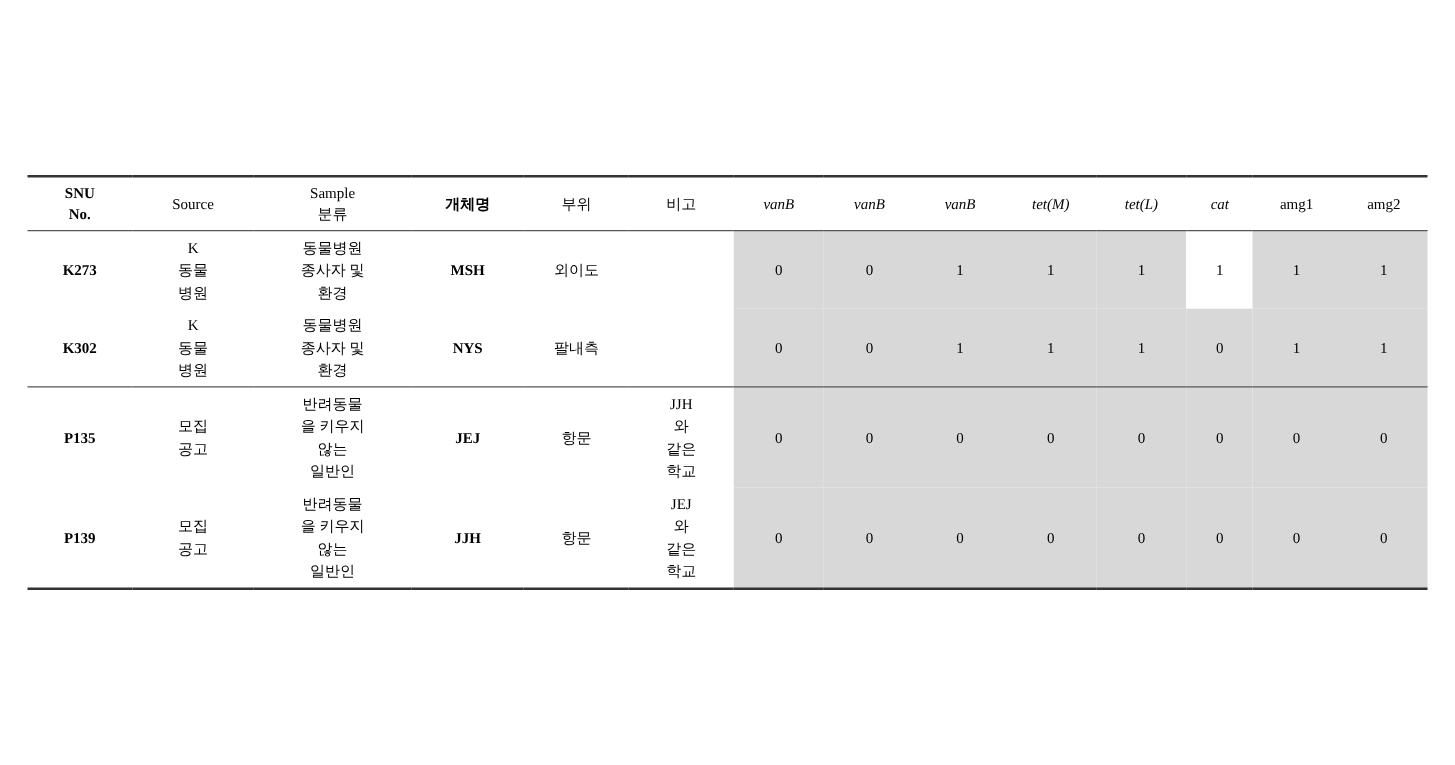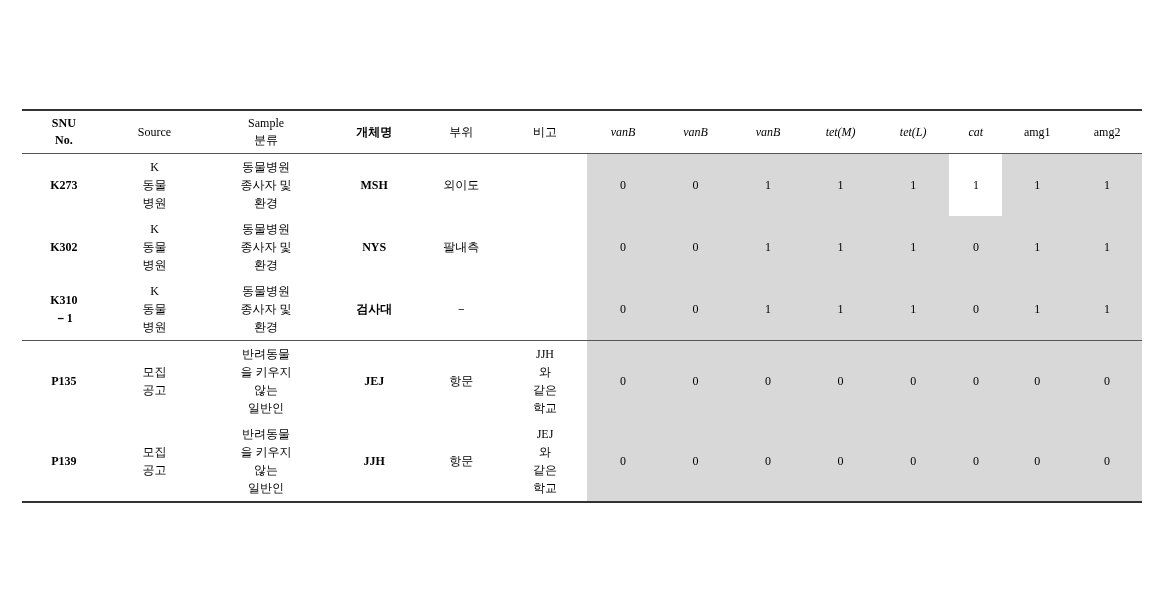--- a/index.html
+++ b/index.html
@@ -117,36 +117,20 @@
         <td class="gene-col bg-gray">0</td>
         <td class="gene-col bg-gray">0</td>
         <td class="gene-col bg-gray">1</td>
         <td class="gene-col bg-gray">1</td>
         <td class="gene-col bg-gray">1</td>
         <td class="cat-col bg-gray">0</td>
         <td class="amg-col bg-gray">1</td>
         <td class="amg-col bg-gray">1</td>
       </tr>
 
-      <tr>
-        <td class="snu-col">K310<br>－1</td>
-        <td class="source-col">K<br>동물<br>병원</td>
-        <td class="sample-col">동물병원<br>종사자 및<br>환경</td>
-        <td class="name-col">검사대</td>
-        <td class="part-col">－</td>
-        <td class="note-col"></td>
-        <td class="gene-col bg-gray">0</td>
-        <td class="gene-col bg-gray">0</td>
-        <td class="gene-col bg-gray">1</td>
-        <td class="gene-col bg-gray">1</td>
-        <td class="gene-col bg-gray">1</td>
-        <td class="cat-col bg-gray">0</td>
-        <td class="amg-col bg-gray">1</td>
-        <td class="amg-col bg-gray">1</td>
-      </tr>
 
       <tr class="group-separator">
         <td class="snu-col">P135</td>
         <td class="source-col">모집<br>공고</td>
         <td class="sample-col">반려동물<br>을 키우지<br>않는<br>일반인</td>
         <td class="name-col">JEJ</td>
         <td class="part-col">항문</td>
         <td class="note-col">JJH<br>와<br>같은<br>학교</td>
         <td class="gene-col bg-gray">0</td>
         <td class="gene-col bg-gray">0</td>

